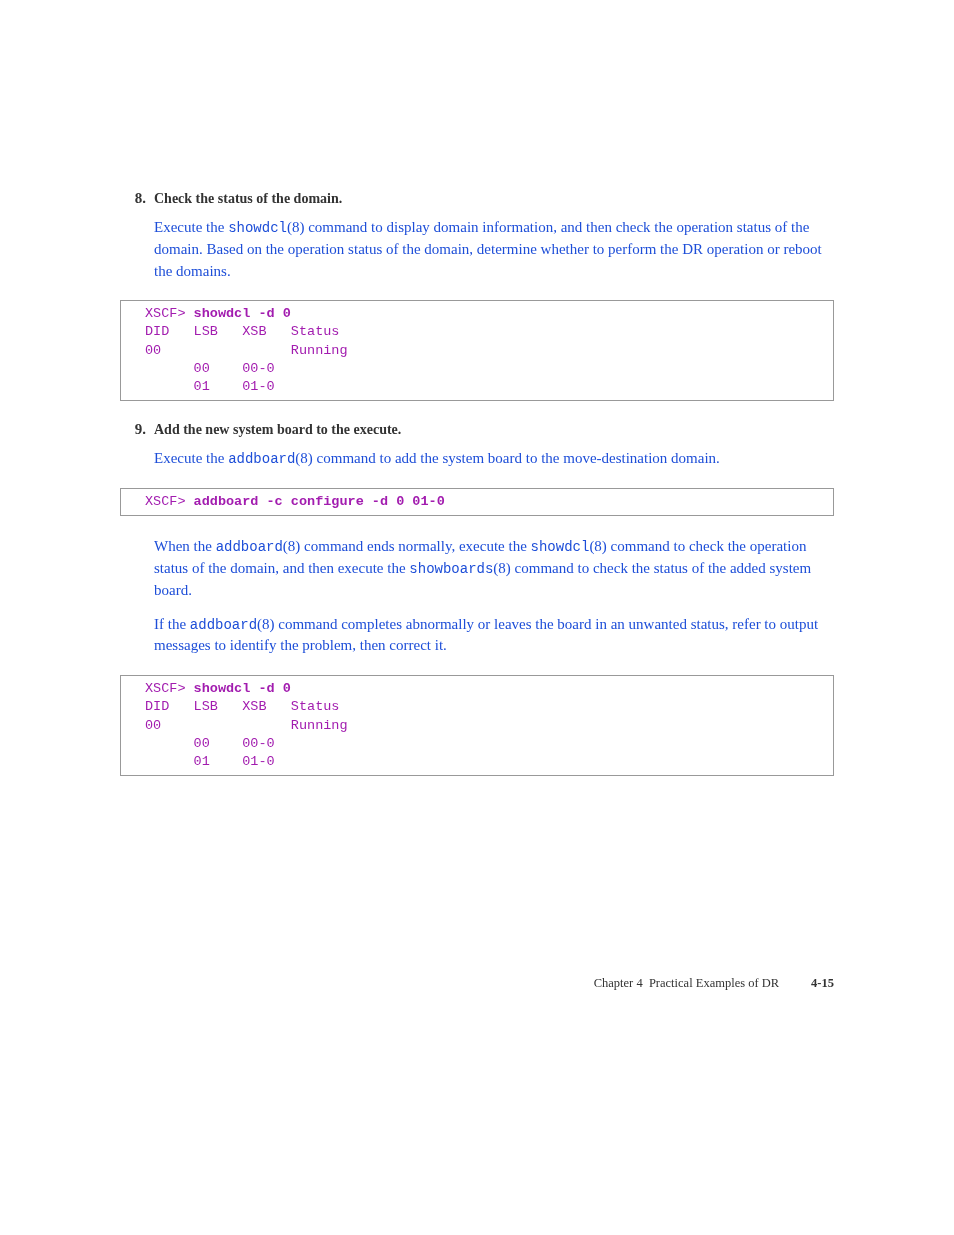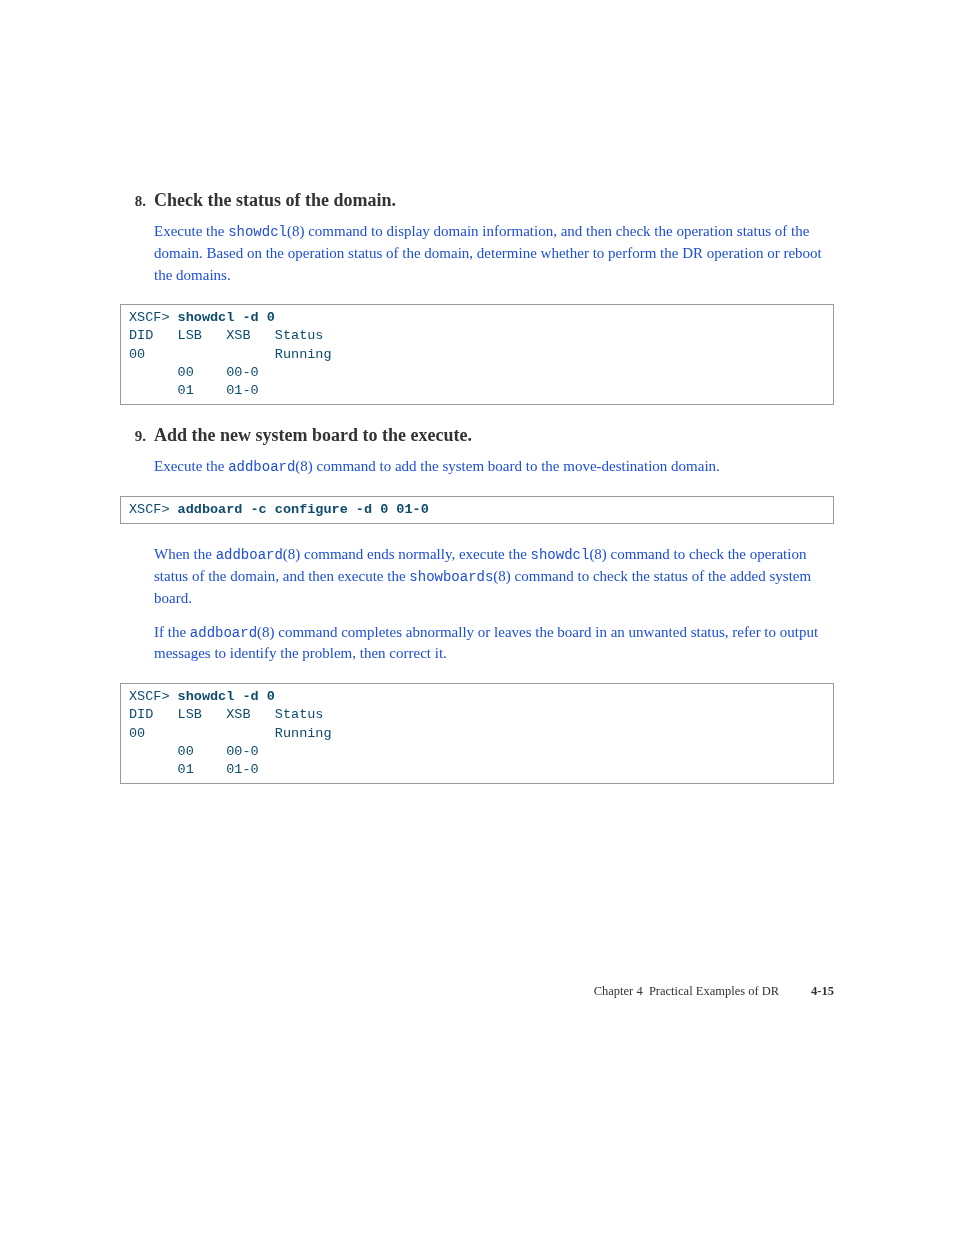--- a/index.html
+++ b/index.html
@@ -24,45 +24,45 @@
   .step-num {
     font-weight: bold;
     font-size: 15px;
     width: 26px;
     flex: 0 0 26px;
     text-align: right;
     padding-right: 8px;
   }
   .step-title {
     font-weight: bold;
-    font-size: 18px;
+    font-size: 14px;
   }
   .step-body {
     margin-left: 34px;
     font-size: 15px;
     line-height: 1.45;
     color: #1d4ed8;
     margin-bottom: 16px;
   }
   .step-body p {
     margin: 0 0 12px 0;
   }
   .mono {
     font-family: 'Courier New', Courier, monospace;
     font-size: 14px;
   }
   .codebox {
     border: 1px solid #999;
-    padding: 4px 8px;
+    padding: 4px 24px;
     font-family: 'Courier New', Courier, monospace;
     font-size: 13.5px;
     white-space: pre;
     line-height: 1.35;
     margin: 10px 0 20px 0;
-    color: #0c4a6e;
+    color: #a21caf;
   }
   .codebox .bold {
     font-weight: bold;
   }
   .footer {
     text-align: right;
     font-size: 12.5px;
     color: #333;
     margin-top: 200px;
     padding-right: 0;

